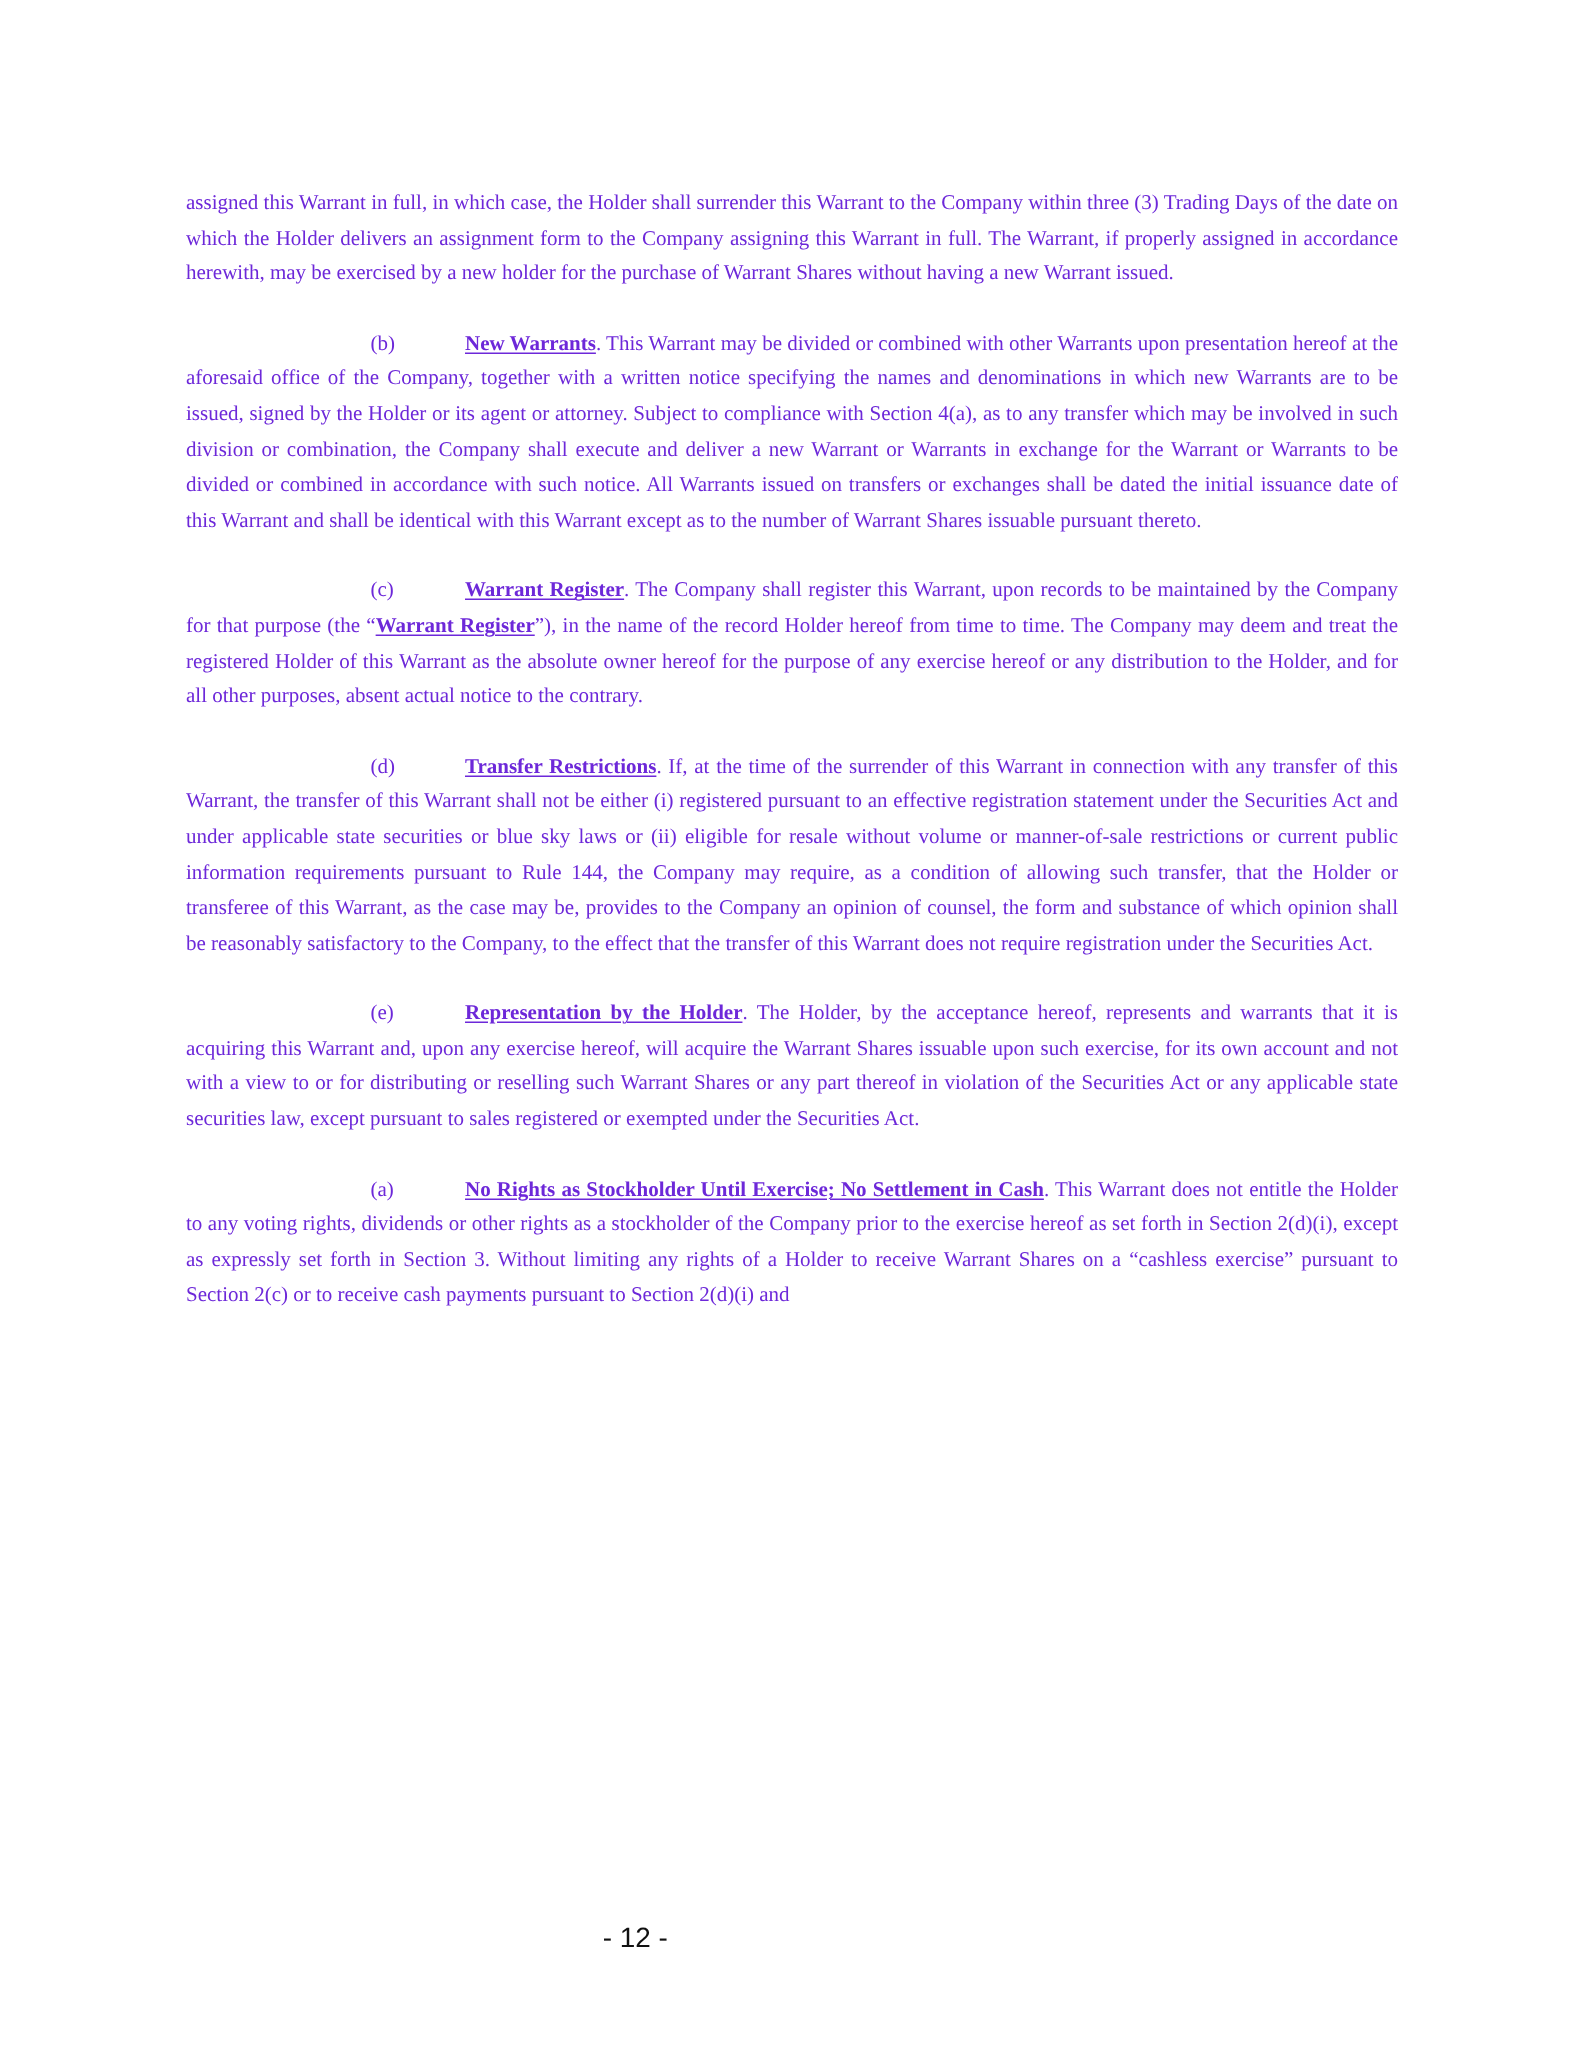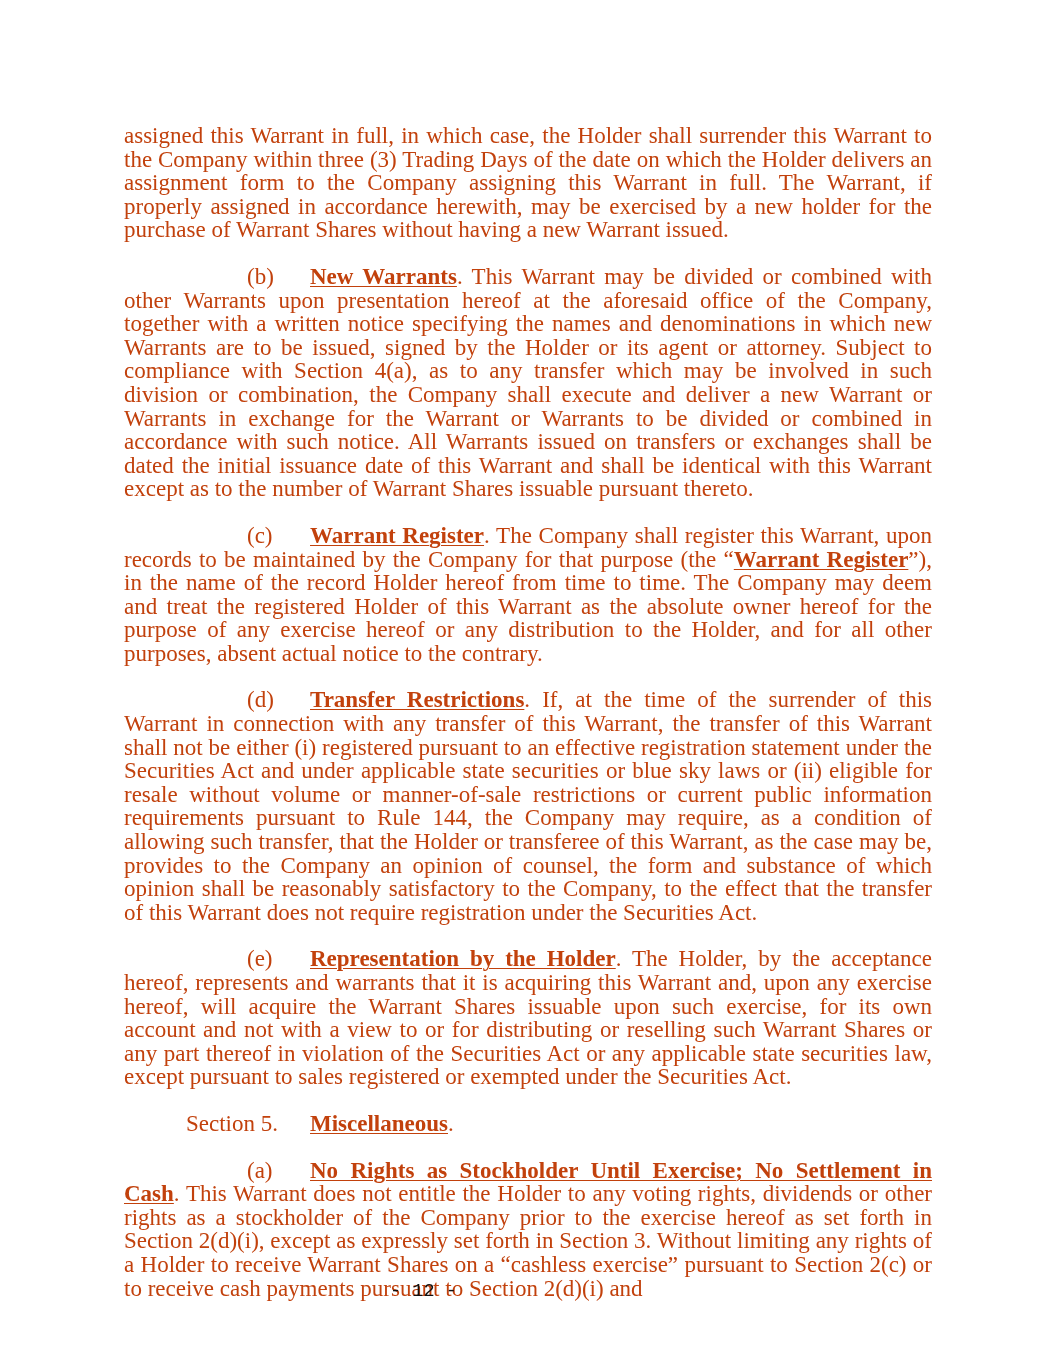--- a/index.html
+++ b/index.html
@@ -1,46 +1,45 @@
 <!DOCTYPE html>
 <html><head>
 <meta charset="utf-8">
 <style>
   html, body { margin: 0; padding: 0; background: #ffffff; }
   body { width: 1055px; height: 1365px; position: relative; overflow: hidden; }
   .page {
     position: absolute; left: 124px; top: 124px; width: 808px;
     font-family: "Liberation Serif", "DejaVu Serif", serif;
-    font-size: 23px; line-height: 23.6px; color: #c2410c;
+    font-size: 14px; line-height: 23.6px; color: #6d28d9;
   }
   .para { text-align: justify; margin: 0 0 23px 0; }
   .para.first { margin-bottom: 23px; }
   .sub-label { display: inline-block; width: 63px; margin-left: 123px; }
   .sec-label { display: inline-block; width: 124px; margin-left: 62px; }
   .u { text-decoration: underline; text-underline-offset: 2px; text-decoration-thickness: 1px; font-weight: bold; }
   .footer {
     position: absolute; left: 0; width: 847px; top: 1281px; text-align: center;
-    font-family: Liberation Mono, monospace; font-size: 18.6px; color: #111111;
+    font-family: Liberation Sans, sans-serif; font-size: 18.6px; color: #111111;
   }
   .section-heading { margin: 0 0 23px 0; }
 </style>
 </head>
 <body>
 
 <div class="page">
 
   <p class="para first">assigned this Warrant in full, in which case, the Holder shall surrender this Warrant to the Company within three (3) Trading Days of the date on which the Holder delivers an assignment form to the Company assigning this Warrant in full. The Warrant, if properly assigned in accordance herewith, may be exercised by a new holder for the purchase of Warrant Shares without having a new Warrant issued.</p>
 
   <p class="para"><span class="sub-label">(b)</span><span class="u">New Warrants</span><span>. This Warrant may be divided or combined with other Warrants upon presentation hereof at the aforesaid office of the Company, together with a written notice specifying the names and denominations in which new Warrants are to be issued, signed by the Holder or its agent or attorney. Subject to compliance with Section 4(a), as to any transfer which may be involved in such division or combination, the Company shall execute and deliver a new Warrant or Warrants in exchange for the Warrant or Warrants to be divided or combined in accordance with such notice. All Warrants issued on transfers or exchanges shall be dated the initial issuance date of this Warrant and shall be identical with this Warrant except as to the number of Warrant Shares issuable pursuant thereto.</span></p>
 
   <p class="para"><span class="sub-label">(c)</span><span class="u">Warrant Register</span><span>. The Company shall register this Warrant, upon records to be maintained by the Company for that purpose (the “</span><span class="u">Warrant Register</span><span>”), in the name of the record Holder hereof from time to time. The Company may deem and treat the registered Holder of this Warrant as the absolute owner hereof for the purpose of any exercise hereof or any distribution to the Holder, and for all other purposes, absent actual notice to the contrary.</span></p>
 
   <p class="para"><span class="sub-label">(d)</span><span class="u">Transfer Restrictions</span><span>. If, at the time of the surrender of this Warrant in connection with any transfer of this Warrant, the transfer of this Warrant shall not be either (i) registered pursuant to an effective registration statement under the Securities Act and under applicable state securities or blue sky laws or (ii) eligible for resale without volume or manner-of-sale restrictions or current public information requirements pursuant to Rule 144, the Company may require, as a condition of allowing such transfer, that the Holder or transferee of this Warrant, as the case may be, provides to the Company an opinion of counsel, the form and substance of which opinion shall be reasonably satisfactory to the Company, to the effect that the transfer of this Warrant does not require registration under the Securities Act.</span></p>
 
   <p class="para"><span class="sub-label">(e)</span><span class="u">Representation by the Holder</span><span>. The Holder, by the acceptance hereof, represents and warrants that it is acquiring this Warrant and, upon any exercise hereof, will acquire the Warrant Shares issuable upon such exercise, for its own account and not with a view to or for distributing or reselling such Warrant Shares or any part thereof in violation of the Securities Act or any applicable state securities law, except pursuant to sales registered or exempted under the Securities Act.</span></p>
 
-  <p class="section-heading"><span class="sec-label">Section 5.</span><span class="u">Miscellaneous</span><span>.</span></p>
 
   <p class="para"><span class="sub-label">(a)</span><span class="u">No Rights as Stockholder Until Exercise; No Settlement in Cash</span><span>. This Warrant does not entitle the Holder to any voting rights, dividends or other rights as a stockholder of the Company prior to the exercise hereof as set forth in Section 2(d)(i), except as expressly set forth in Section 3. Without limiting any rights of a Holder to receive Warrant Shares on a “cashless exercise” pursuant to Section 2(c) or to receive cash payments pursuant to Section 2(d)(i) and</span></p>
 
 </div>
 
 <div class="footer">- 12 -</div>
 
 </body></html>

